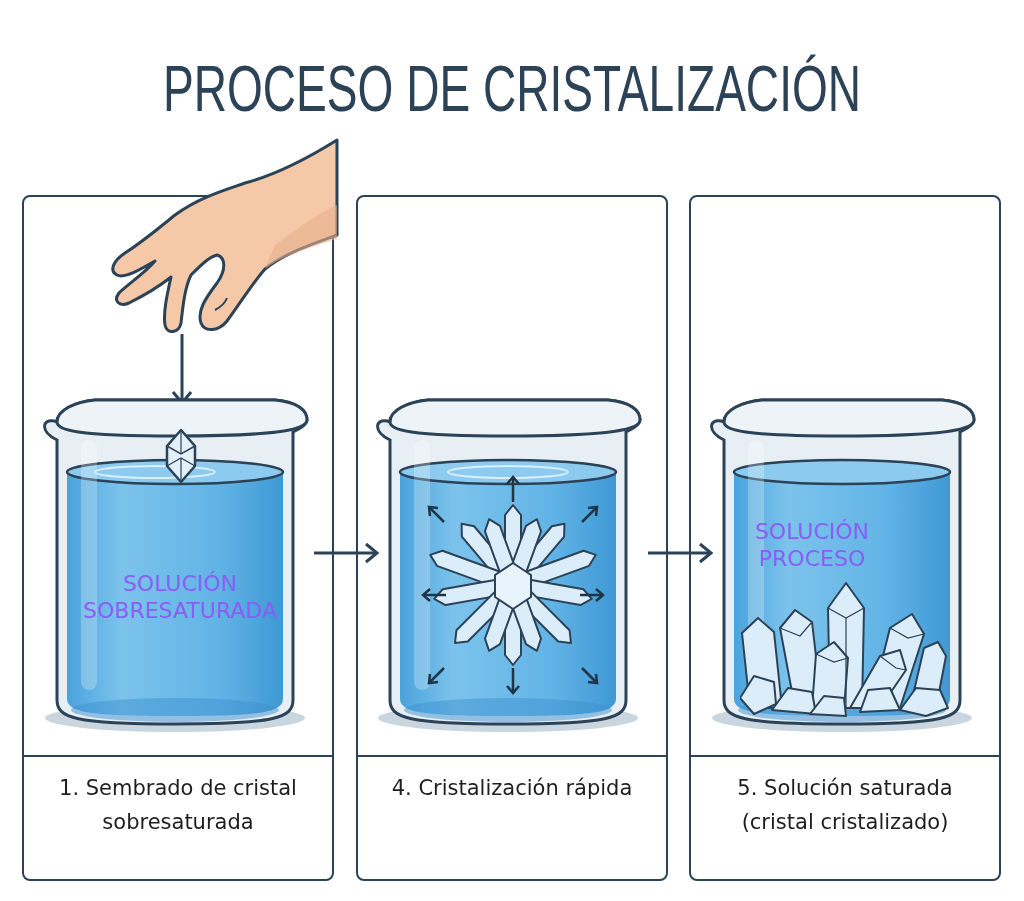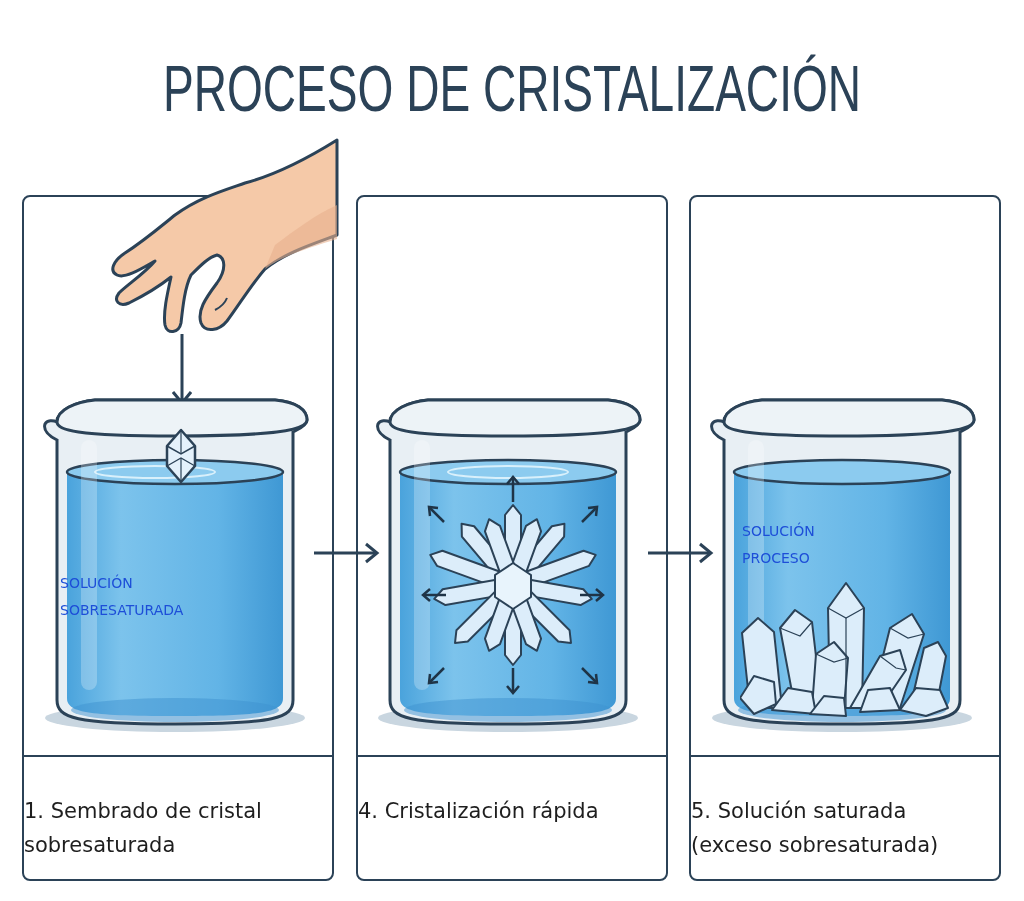--- a/index.html
+++ b/index.html
@@ -8,26 +8,26 @@
     position: absolute; left: 0; top: 52px; width: 1024px; text-align: center;
     font-family: "Liberation Sans", sans-serif; font-size: 64px; letter-spacing: 0px;
     color: #2b4257; transform: scaleX(0.72); transform-origin: 512px 0; font-weight: normal;
   }
   .panel {
     position: absolute; top: 195px; width: 312px; height: 686px;
     border: 2px solid #2b4257; border-radius: 8px; background: #fff; box-sizing: border-box;
   }
   .panel .divider { position: absolute; left: 0; right: 0; top: 558px; border-top: 2px solid #2b4257; }
   .panel .caption {
-    position: absolute; left: 0; right: 0; top: 574px; text-align: left;
-    font-size: 21px; line-height: 34px; color: #1e1e1e; margin-top: 23px;
+    position: absolute; left: 0; right: 0; top: 574px; text-align: center;
+    font-size: 21px; line-height: 34px; color: #1e1e1e;
   }
   .beaker { position: absolute; }
   .beaker-label {
-    position: absolute; text-align: left; font-size: 14px; line-height: 27px; color: #1d4ed8;
+    position: absolute; text-align: center; font-size: 22px; line-height: 27px; color: #8b5cf6;
   }
   .flow-arrow { position: absolute; }
   svg { display: block; }
 </style>
 </head>
 <body>
 
 <div class="title">PROCESO DE CRISTALIZACIÓN</div>
 
 <svg width="0" height="0" style="position:absolute">
@@ -57,21 +57,21 @@
   <div class="divider"></div>
   <div class="caption">
     <div>4. Cristalización rápida</div>
   </div>
 </div>
 
 <div class="panel" style="left:689px;">
   <div class="divider"></div>
   <div class="caption">
     <div>5. Solución saturada</div>
-    <div>(exceso sobresaturada)</div>
+    <div>(cristal cristalizado)</div>
   </div>
 </div>
 
 <div class="beaker" style="left:105px; top:135px;">
   <svg width="235" height="205" viewBox="0 0 235 205">
     <path d="M232,5 C200,25 170,40 140,48 C120,55 95,62 70,80 C55,92 40,105 20,118 C8,126 4,136 12,140 C20,144 36,134 50,126 C40,138 22,150 14,158 C8,166 14,172 24,168 C40,160 56,150 66,142 C62,160 58,178 60,190 C62,200 74,198 76,188 C78,170 80,152 86,140 C96,130 104,122 112,120 C120,122 122,134 112,148 C100,164 92,176 96,188 C100,198 114,196 122,186 C134,170 146,150 160,134 C180,118 205,110 232,100 Z" fill="#f5c9a8" stroke="#2b4257" stroke-width="3" stroke-linejoin="round"></path>
     <path d="M160,134 C175,122 200,114 232,104 L232,70 C210,80 190,95 170,110 Z" fill="#e8b08e" opacity="0.6"></path>
     <path d="M110,175 C116,172 120,168 122,163" stroke="#2b4257" stroke-width="2" fill="none"></path>
   </svg>
 </div>

